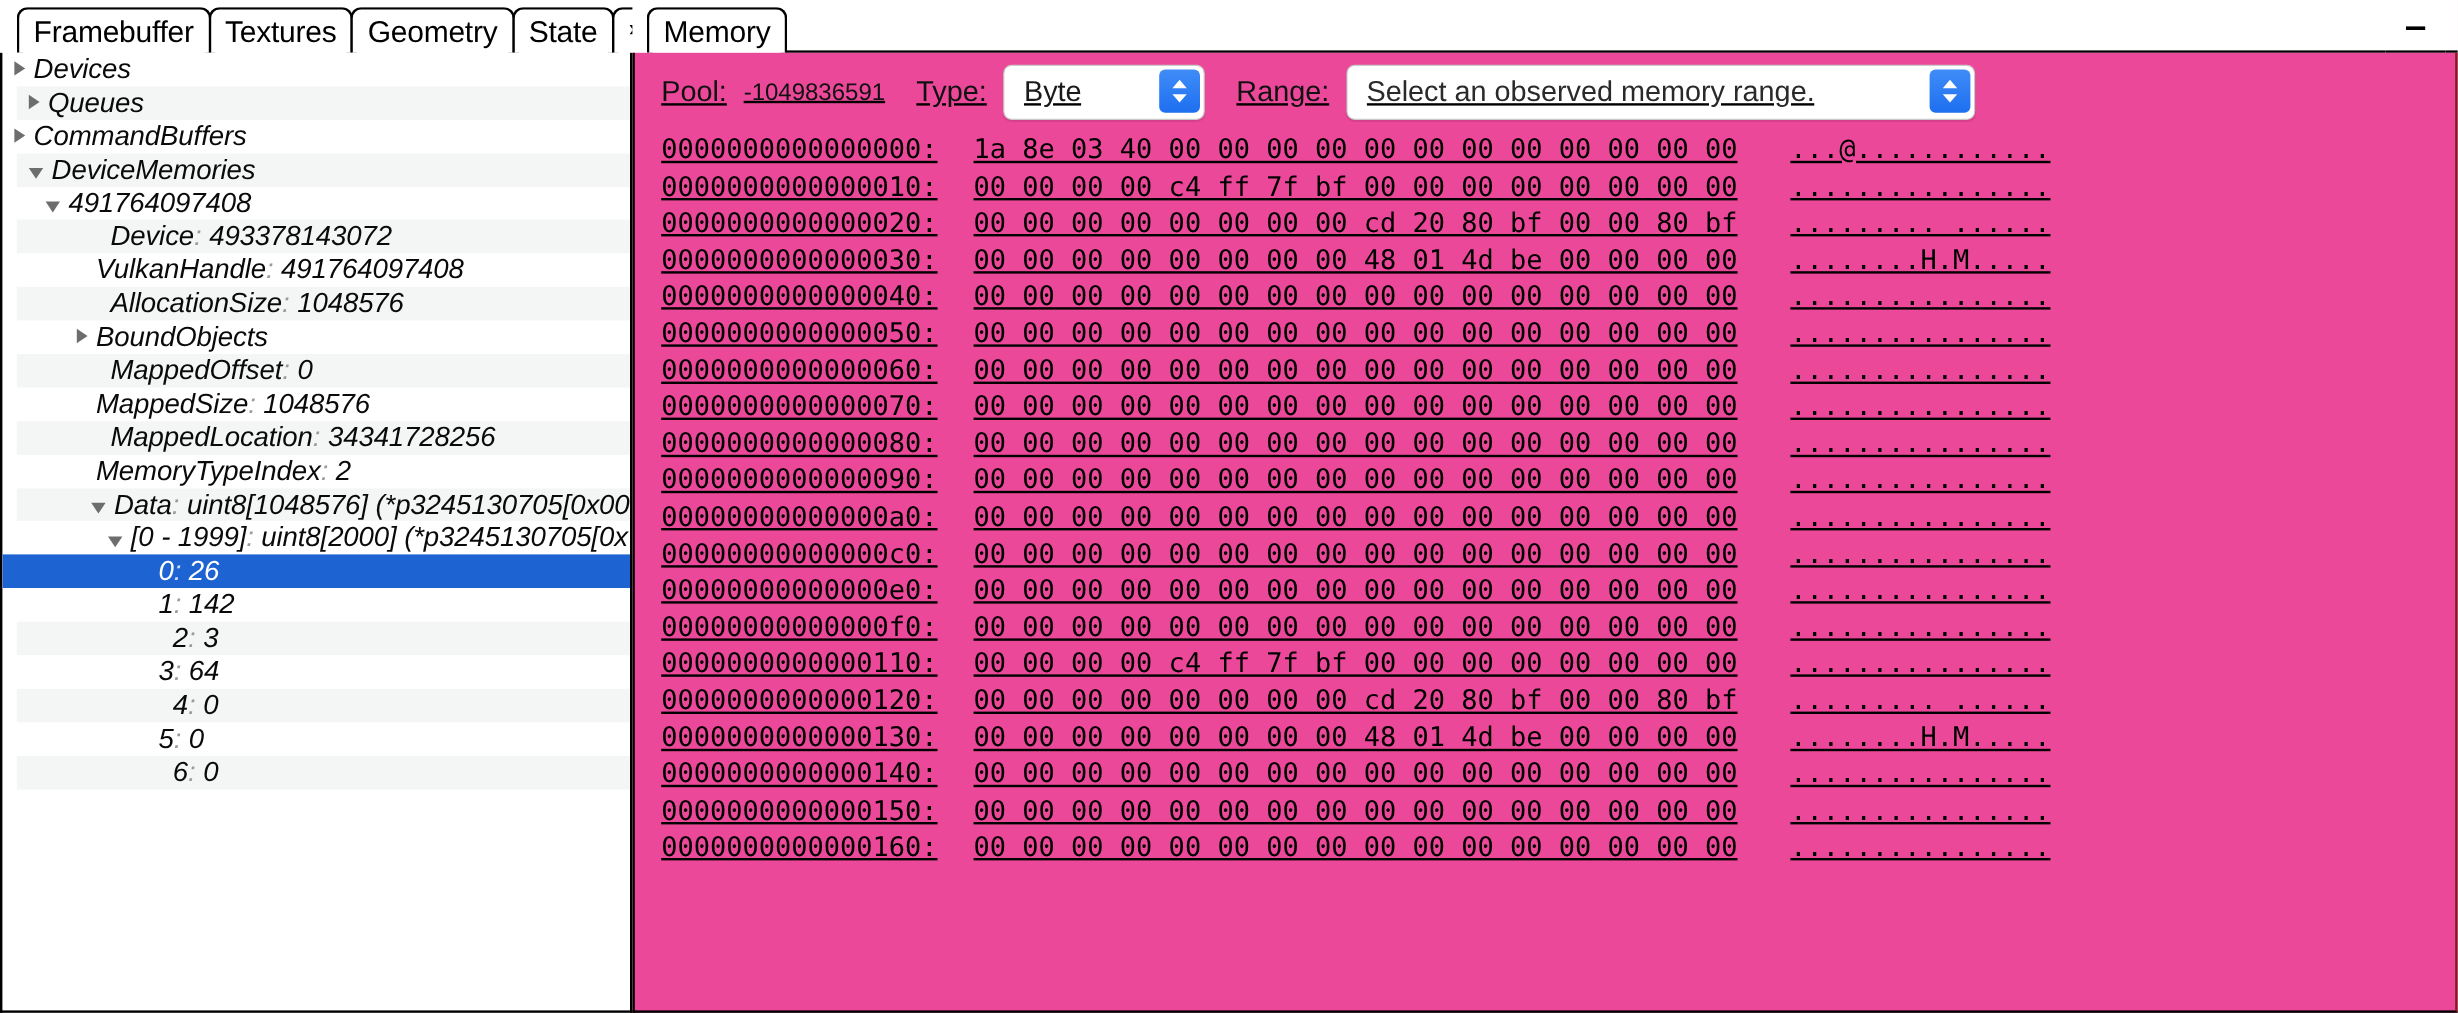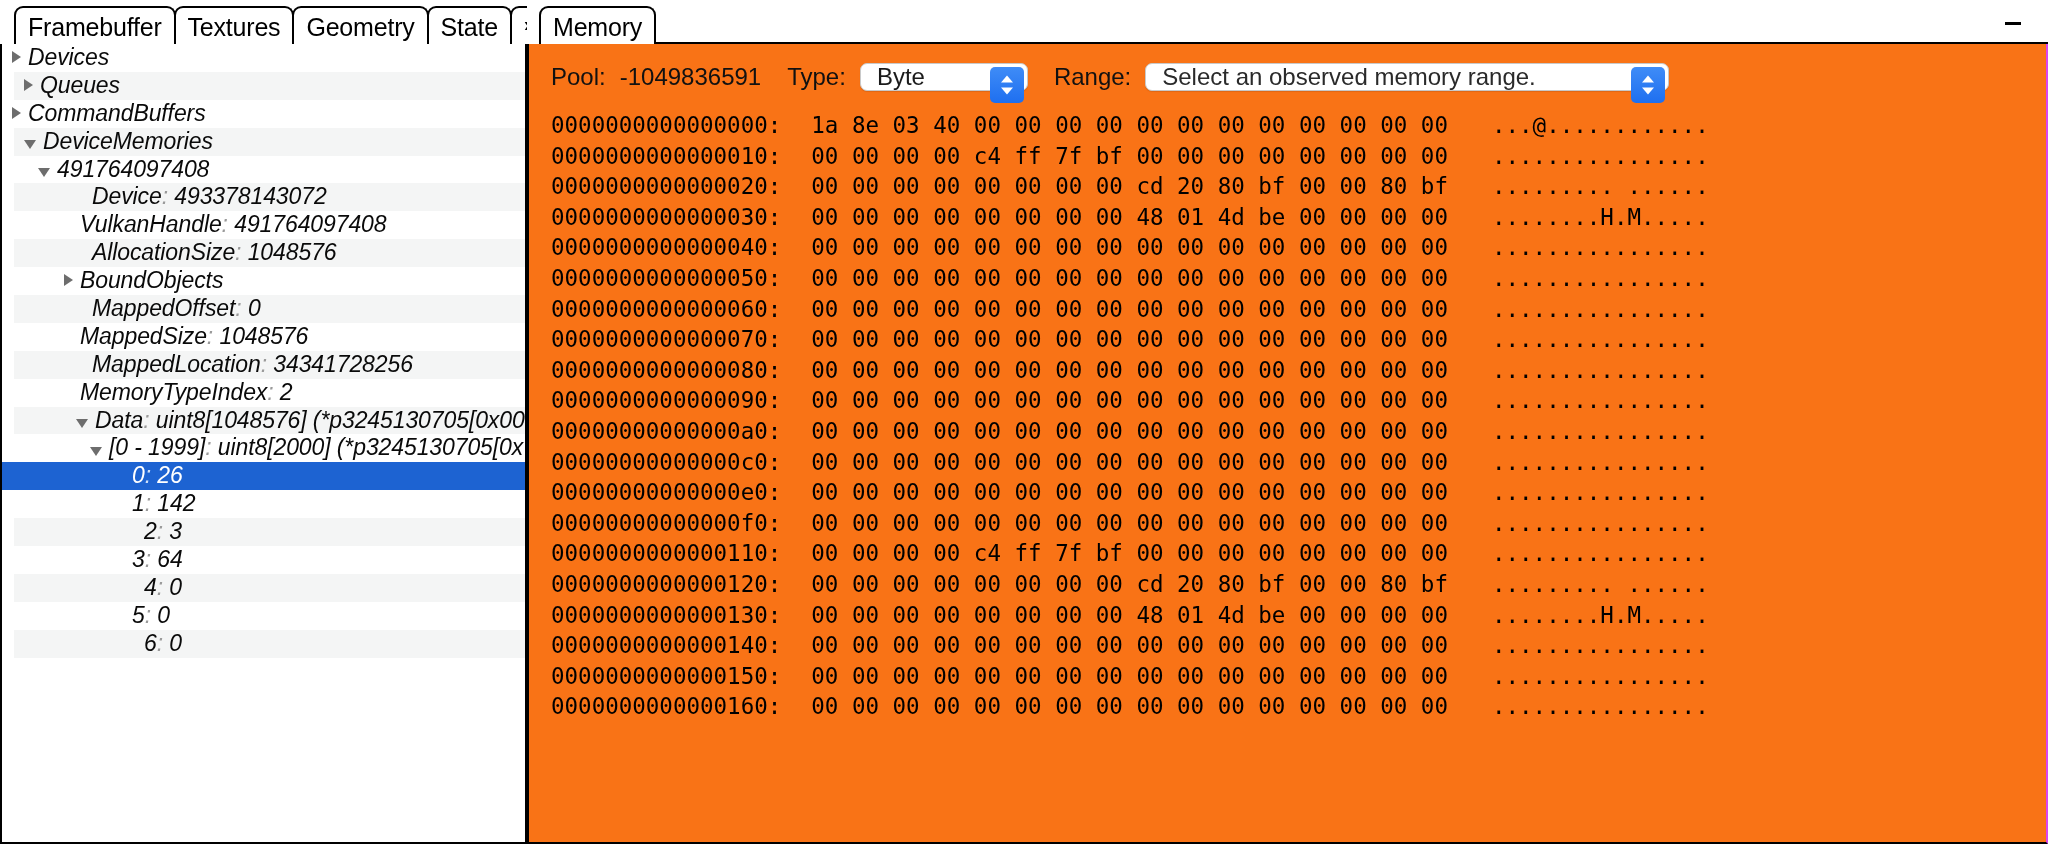--- a/index.html
+++ b/index.html
@@ -153,52 +153,53 @@
   
   .right-panel {
     flex: 1 1 auto;
     height: 844px;
     box-sizing: border-box;
   }
   .right-tabbar { padding-left: 12px; }
   .mem-frame {
     flex: 1 1 auto;
     border-left: 2px solid #000000;
-    border-right: 2px solid #d946ef;
+    border-right: 2px solid #7f1d1d;
     border-bottom: 2px solid #000000;
     border-top: none;
-    background: #f97316;
-    overflow: hidden;
-    position: relative;
-    box-sizing: border-box;
+    background: #ec4899;
+    overflow: hidden;
+    position: relative;
+    box-sizing: border-box;
+    text-decoration: underline;
   }
   .ctrlrow {
     display: flex;
     align-items: center;
     height: 60px;
     padding: 12px 0 6px 22px;
     box-sizing: border-box;
   }
   .ctrl-label {
     font-size: 24px;
     color: #111111;
     margin-right: 14px;
     white-space: nowrap;
   }
   .ctrl-value {
-    font-size: 24px;
+    font-size: 20px;
     color: #111111;
     margin-right: 26px;
     white-space: nowrap;
   }
   .popup {
     position: relative;
     display: inline-flex;
     align-items: center;
-    height: 28px;
+    height: 46px;
     background: #ffffff;
     border: 1px solid #c9c9c9;
     border-radius: 7px;
     box-shadow: 0 1px 1px rgba(0,0,0,0.10);
     box-sizing: border-box;
     padding: 0 44px 0 16px;
     margin-right: 26px;
   }
   .popup .ptext {
     font-size: 24px;

